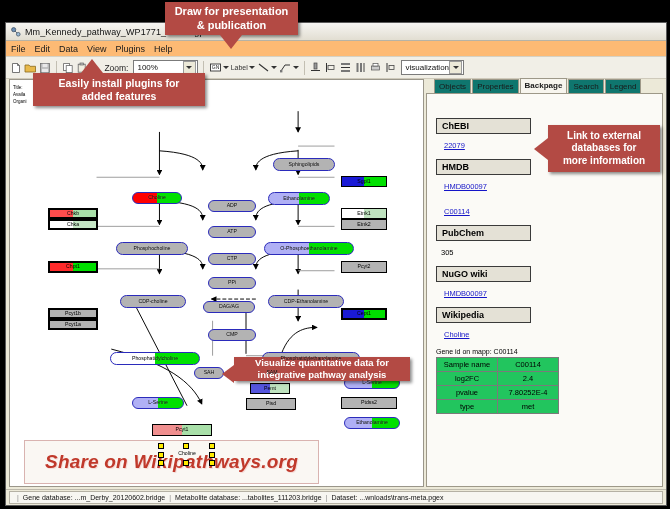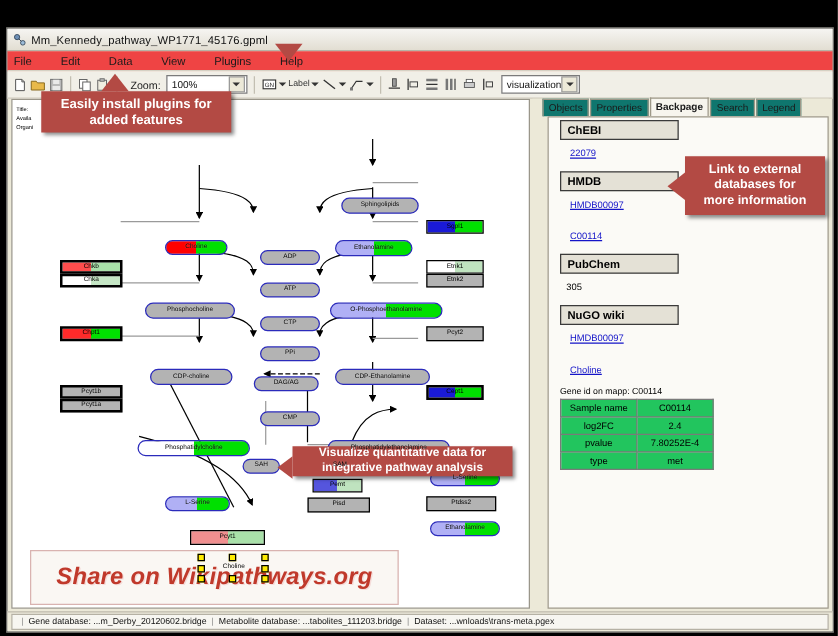--- a/index.html
+++ b/index.html
@@ -7,22 +7,22 @@
   #root{position:relative;width:670px;height:509px;background:#000;}
 
   
   .window{position:absolute;left:5px;top:22px;width:660px;height:482px;background:#ece9d8;
           border:1px solid #5a5a5a;box-shadow:0 0 4px #000;}
   .titlebar{height:17px;background:linear-gradient(#f6f5f2,#e2ded2);border-bottom:1px solid #b7b3a6;
             display:flex;align-items:center;padding:0 4px;font-size:9px;color:#111;}
   .titlebar .tb-icon{width:11px;height:11px;margin-right:4px;flex:none;}
   .titlebar .tb-text{white-space:nowrap;overflow:hidden;letter-spacing:.1px;}
 
-  .menubar{height:15px;background:#ef4444;border-bottom:1px solid #d5d1c4;display:flex;align-items:center;
-           padding-left:5px;font-size:9px;color:#1a1a1a;gap:14px;}
+  .menubar{height:15px;background:#fdba74;border-bottom:1px solid #d5d1c4;display:flex;align-items:center;
+           padding-left:5px;font-size:9px;color:#1a1a1a;}
   .menubar span{margin-right:9px;cursor:default;}
 
   .toolbar{height:21px;background:#f1efe7;border-bottom:1px solid #cfcabb;display:flex;align-items:center;
            padding-left:4px;font-size:9px;gap:2px;}
   .tb-btn{width:15px;height:15px;display:flex;align-items:center;justify-content:center;}
   .tb-sep{width:1px;height:14px;background:#c3bfb2;margin:0 3px;}
   .zoom-label{font-size:8.5px;color:#222;margin:0 3px 0 6px;}
   .combo{height:13px;border:1px solid #7b7b7b;background:#fff;font-size:8px;display:flex;
          align-items:center;padding:0 1px 0 3px;color:#111;justify-content:space-between;}
   .combo .arrow{width:11px;height:11px;background:#ece9d8;border:1px solid #9a9a9a;
@@ -34,21 +34,21 @@
   
   .content{position:absolute;left:0;top:54px;right:0;bottom:16px;display:flex;}
   .canvas-pane{position:relative;flex:1;background:#ffffff;border:1px solid #9a968a;margin:2px 0 2px 3px;overflow:hidden;}
   .side-pane{width:237px;margin:2px 3px 2px 2px;background:#ece9d8;display:flex;flex-direction:column;}
 
   
   .tabrow{display:flex;align-items:flex-end;height:14px;padding-left:8px;gap:1px;}
   .tab{font-size:8px;padding:1px 4px 1px 4px;border:1px solid #9d9888;border-bottom:none;
        background:#0f766e;color:#1a1a1a;line-height:11px;}
   .tab.active{background:#f7f5ee;font-weight:bold;padding-bottom:2px;}
-  .side-body{flex:1;background:#fbfaf6;border:1px solid #9d9888;overflow:hidden;position:relative;padding:2px 0 0 9px;margin-left:12px;}
+  .side-body{flex:1;background:#fbfaf6;border:1px solid #9d9888;overflow:hidden;position:relative;padding:24px 0 0 9px;}
 
   .db-box{width:95px;border:1px solid #3a3a3a;background:#e4e1d6;font-size:9px;font-weight:bold;
           color:#000;padding:2px 0 2px 5px;box-sizing:border-box;}
   .db-link{font-size:7.5px;color:#1414c8;text-decoration:underline;margin:4px 0 0 8px;display:inline-block;}
   .db-plain{font-size:7.5px;color:#000;margin:4px 0 0 5px;display:inline-block;}
   .db-group{margin-bottom:7px;}
   .exp-title{font-size:9.5px;font-weight:bold;color:#000;margin:3px 0 7px 0;}
   .gene-id{font-size:7px;color:#000;margin-bottom:2px;}
   table.exp{border-collapse:collapse;font-size:7.5px;}
   table.exp td{border:1px solid #7a7a7a;padding:2px 4px;text-align:center;color:#000;background:#22c55e;min-width:52px;}
@@ -453,20 +453,21 @@
             <div class="db-box">PubChem</div>
             <span class="db-plain">305</span>
           </div>
 
           <div class="db-group">
             <div class="db-box">NuGO wiki</div>
             <a class="db-link" href="#">HMDB00097</a>
           </div>
 
           <div class="db-group">
+            <div class="db-box">Wikipedia</div>
             <a class="db-link" href="#">Choline</a>
           </div>
 
           <div class="gene-id">Gene id on mapp: C00114</div>
 
           <table class="exp">
             <tbody>
                 <tr>
               <td>Sample name</td>
               <td>C00114</td>
@@ -494,23 +495,27 @@
         <span class="st-sep">|</span>
         <span>Gene database: ...m_Derby_20120602.bridge</span>
         <span class="st-sep">|</span>
         <span>Metabolite database: ...tabolites_111203.bridge</span>
         <span class="st-sep">|</span>
         <span>Dataset: ...wnloads\trans-meta.pgex</span>
       </div>
     </div>
   </div>
 
+  <div class="callout" style="left:165px;top:2px;width:133px;height:33px;font-size:11px;">
+    <span style="white-space:pre-line">Draw for presentation
+&amp; publication</span>
+  </div>
   <div class="arrow-down" style="left:220px;top:35px"></div>
 
-  <div class="callout" style="left:33px;top:73px;width:152px;height:33px;font-size:10.5px;">
+  <div class="callout" style="left:33px;top:73px;width:172px;height:33px;font-size:10.5px;">
     <span style="white-space:pre-line">Easily install plugins for
 added features</span>
   </div>
   <div class="arrow-up" style="left:81px;top:59px"></div>
 
   <div class="callout" style="left:548px;top:125px;width:112px;height:47px;font-size:10px;">
     <span style="white-space:pre-line">Link  to external
 databases  for
 more information</span>
   </div>

